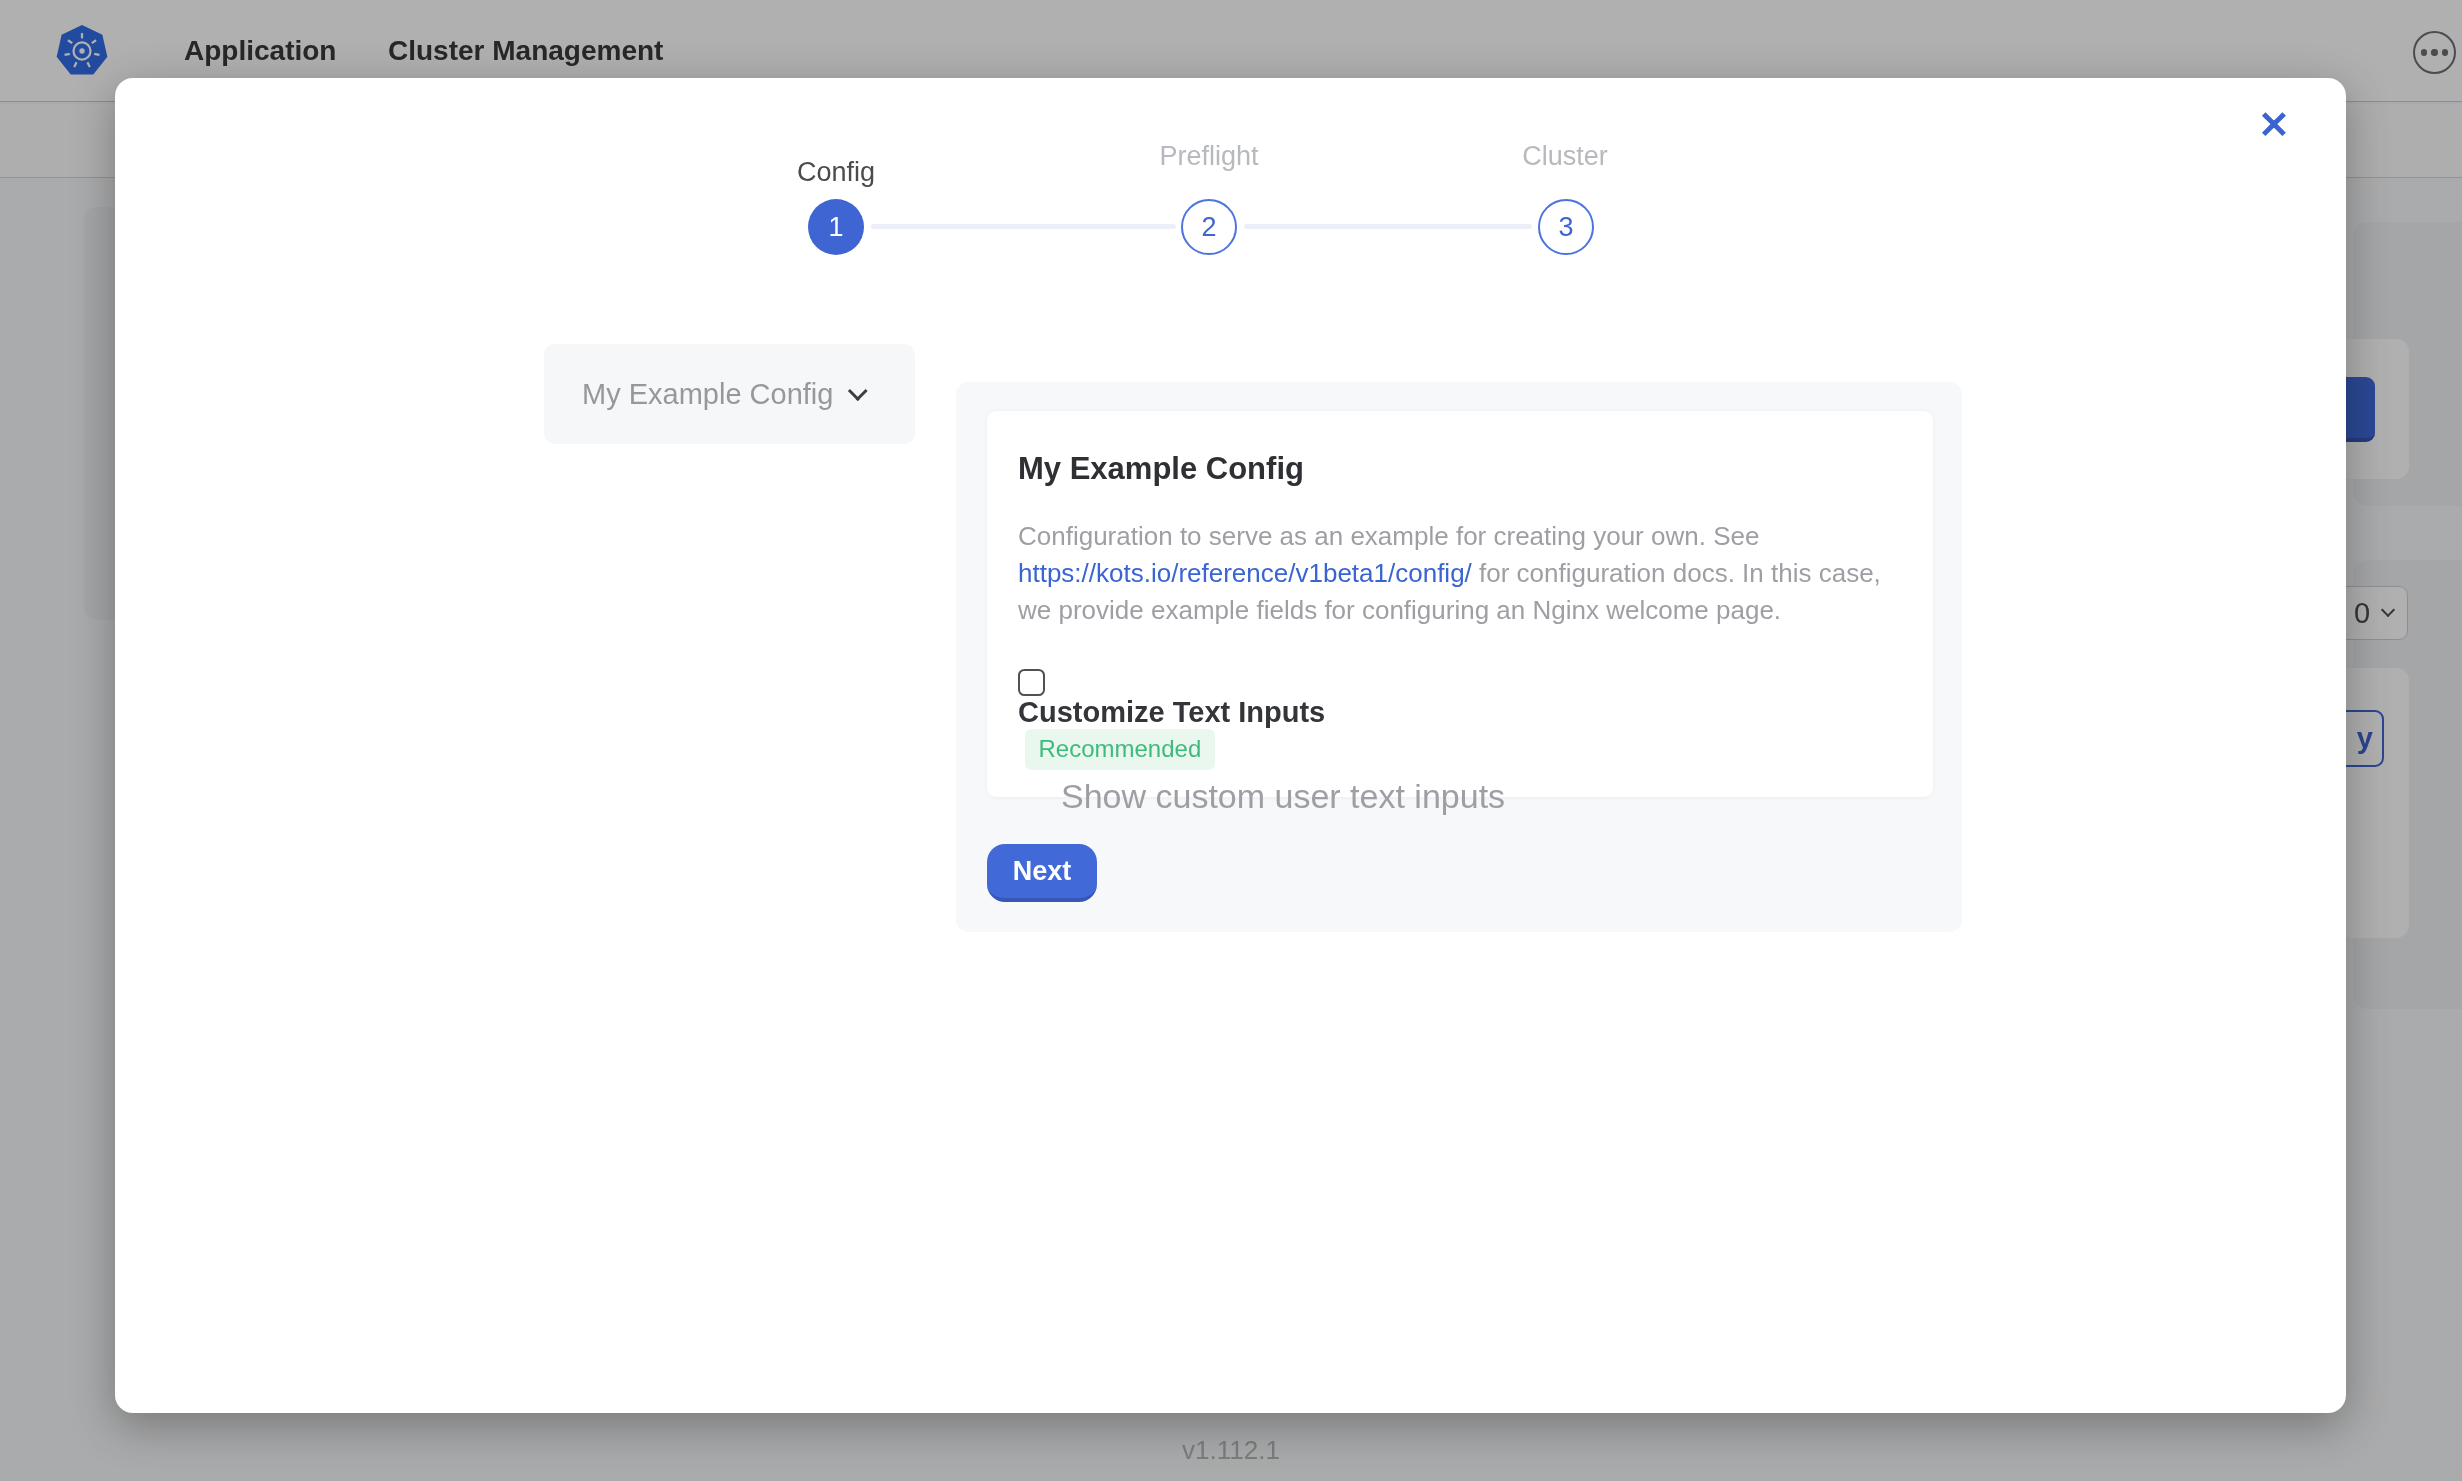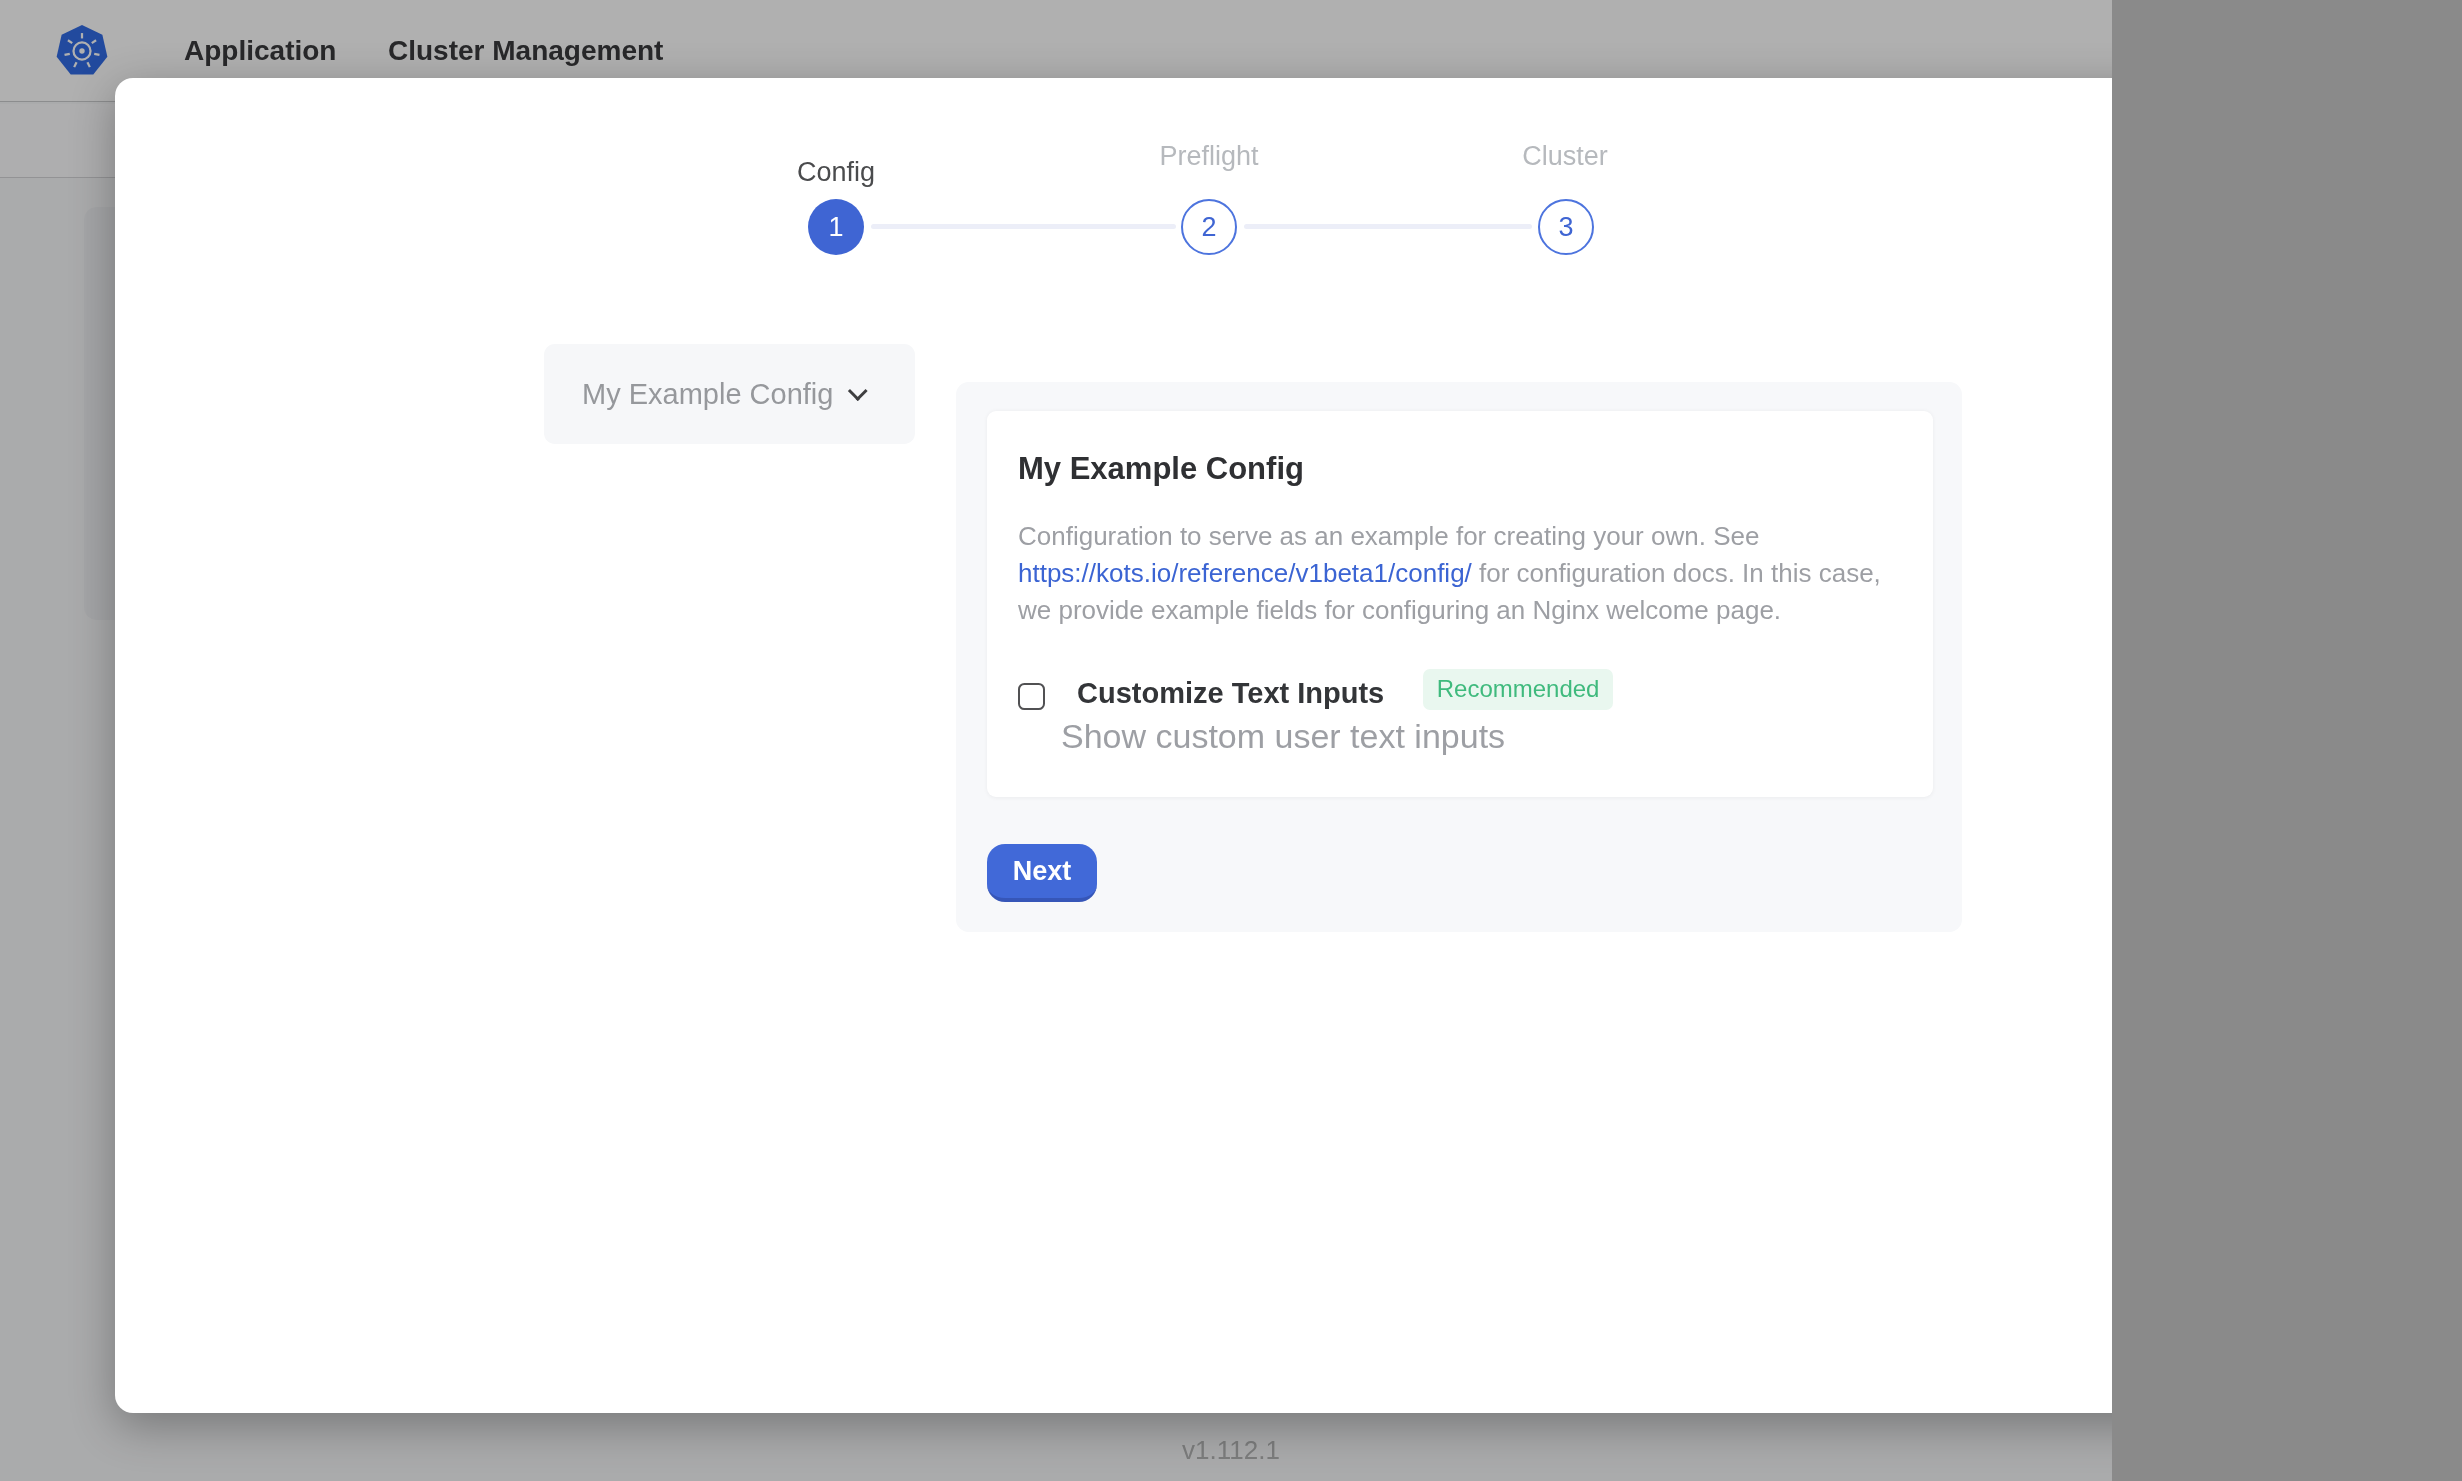--- a/index.html
+++ b/index.html
@@ -1,18 +1,18 @@
 <!DOCTYPE html>
 <html style="font-size:14.4px"><head>
 <meta charset="utf-8">
 <style>
   html,body { margin:0; padding:0; background:#8a8a8a; }
   * { box-sizing:border-box; }
   .canvas {
-    position:relative; width:2112px; height:1481px; overflow:hidden;
+    position:relative; width:2462px; height:1481px; overflow:hidden;
     font-family:"Liberation Sans", sans-serif; background:#f7f8f9;
   }
 
   
   .top-nav {
     position:absolute; left:0; top:0; width:2462px; height:102px;
     background:#ffffff; border-bottom:1.8px solid #cbccce;
   }
   .k8s-logo { position:absolute; left:56px; top:24px; width:52px; height:54px; }
   .nav-item { position:absolute; top:0; height:101px; line-height:101px;
@@ -120,21 +120,21 @@
     background:#f7f8fa; border-radius:12.6px;
   }
   .config-card {
     position:absolute; left:31px; top:29px; width:946px; height:386px;
     background:#ffffff; border-radius:9px; box-shadow:0 0.9px 4.5px rgba(0,0,0,0.05);
     padding:40px 31px;
   }
   .card-title { margin:0; font-size:31px; font-weight:700; color:#2f3033; }
   .card-desc { margin-top:31px; width:890px; font-size:26px; line-height:37px; color:#9d9fa4; }
   .doc-link { color:#3b64d3; text-decoration:none; cursor:pointer; }
-  .opt-row { margin-top:40px; display:flex; align-items:flex-end; gap:32px; }
+  .opt-row { margin-top:40px; display:flex; align-items:flex-start; gap:0;flex-direction:column; }
   .cbx { width:27px; height:27px; appearance:none; -webkit-appearance:none;
     border:2.7px solid #515153; border-radius:6.3px; background:#fff; margin:0; cursor:pointer; }
   .opt-label { font-size:29px; font-weight:700; color:#333538; cursor:pointer; }
   .badge { background:#e9f7ef; color:#3fba7d; font-size:24px; padding:6.3px 13.5px;
     border-radius:7px; margin-left:7px; white-space:nowrap; }
   .opt-help { margin-top:7.2px; margin-left:43px; font-size:34px; color:#9d9fa4; }
 
   .next-btn {
     position:absolute; left:872px; top:766px; width:110px; height:58px;
     background:#4169d8; border:none; border-bottom:4.5px solid #3656b8; border-radius:18px;

